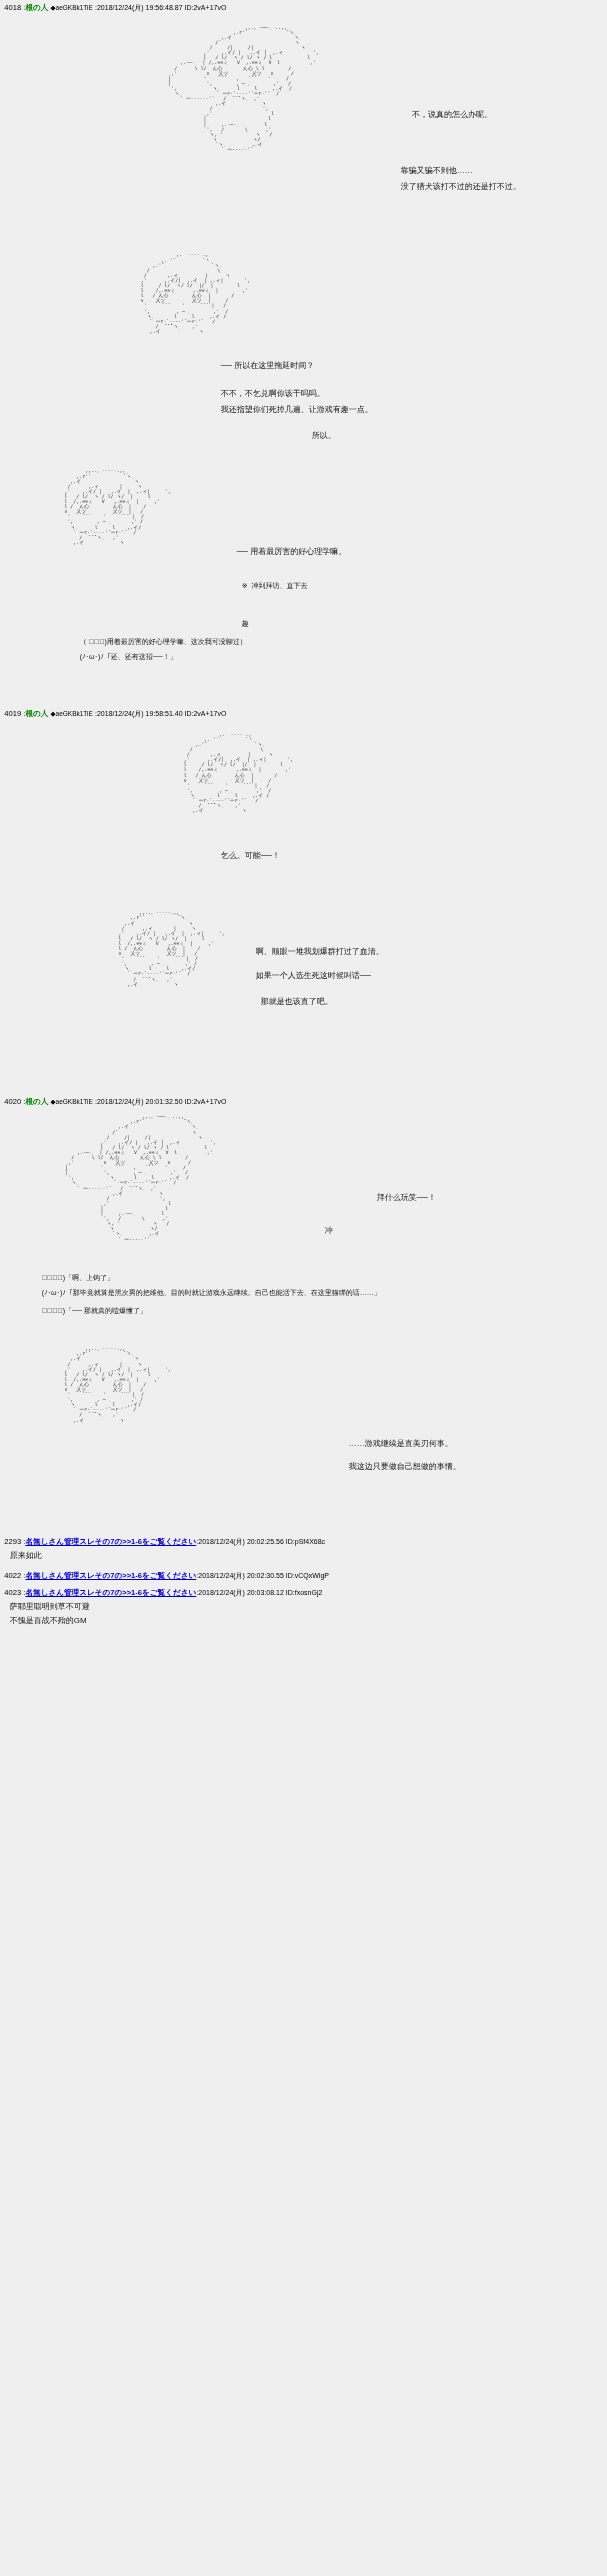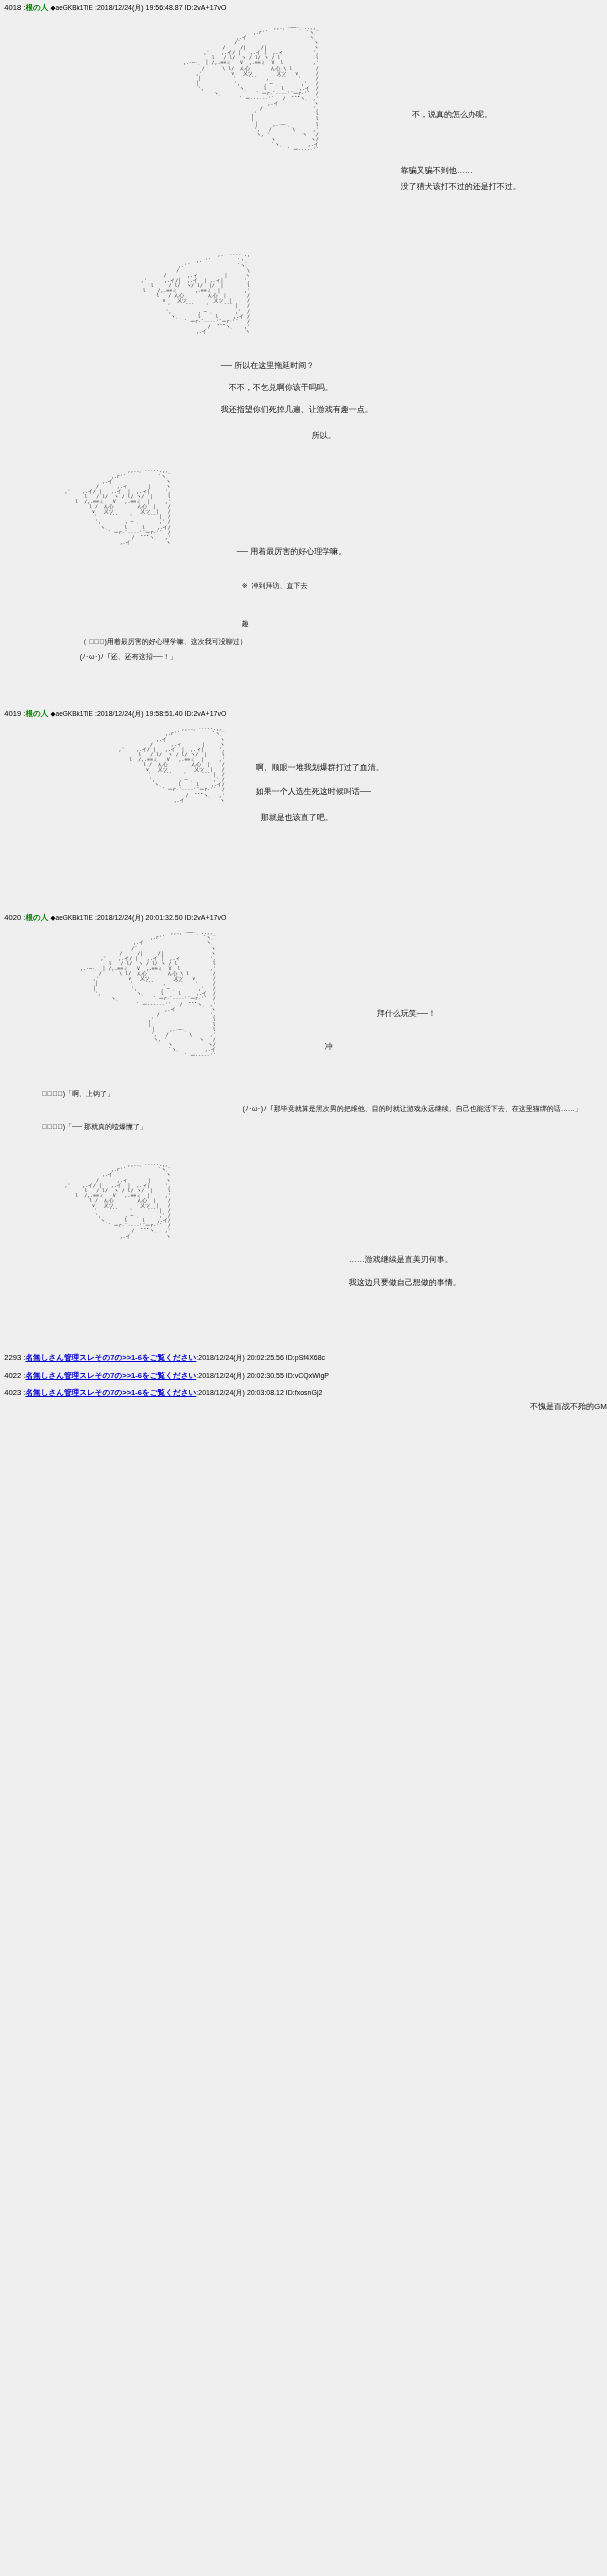--- a/index.html
+++ b/index.html
@@ -42,21 +42,20 @@
   .post-trip {
     color: #000;
     font-weight: normal;
     font-size: 6.5px;
   }
   .post-meta { color: #000; font-size: 7px; }
 
   
   .post-body {
     padding: 2.2px 0 0 9.7px;
-    text-align: right;
   }
   .cn-line {
     font-size: 8px;
     line-height: 14px;
     color: #111;
     white-space: pre-wrap;
   }
 
   
   .aa {
@@ -153,21 +152,21 @@
                  l    /,.==ミ      ,.==ミ  |        ,'
                  l   / ん心        ん心  |       /
                  ∨    乂ツ         乂ツ  |     /
                   '     ´´´    '     ´´´ |   /
                   ',         , ─ 、       ,'  /
                    ヽ、      l     l     ,.イ /
                     ` ーr‐`‐--‐'´ーr‐'´   /
                       /  ̄ ̄ ̄`ヽ、   ,'
                     ,.イ             ヽ</pre>
         <div class="dlg" style="left:211px;top:111px;">── 所以在这里拖延时间？</div>
-        <div class="dlg" style="left:211px;top:133px;margin-left:8px;">不不，不乞兑啊你该干吗吗。</div>
+        <div class="dlg" style="left:211px;top:139px;">不不，不乞兑啊你该干吗吗。</div>
         <div class="dlg" style="left:211px;top:155px;">我还指望你们死掉几遍、让游戏有趣一点。</div>
         <div class="dlg" style="left:302px;top:181px;">所以。</div>
       </div>
 
       <div class="aa-wrap" style="height:232px;">
         <pre class="aa" style="position:absolute;left:43px;top:5.4px;">           ,,..。-‐‐--.,,_
         ,.r'´           `ヽ、
       ,.イ                  ヽ
      /      ,.ィ       |     ヽ
     ,'    ,.イ/ |   ,.イ  |  ,.ィ|     ',
@@ -195,20 +194,39 @@
 
   <div>
     <div class="post-head">
       <span class="post-num">4019</span><span> :</span><span class="post-name">根の人</span>
       <span class="post-trip">◆aeGKBk1TiE</span>
       <span class="post-meta">:<span>2018/12/24(月) 19:58:51.40</span> <span>ID:2vA+17vO</span></span>
     </div>
 
     <div class="post-body">
 
+      <div class="aa-wrap" style="height:184px;">
+        <pre class="aa" style="position:absolute;left:124px;top:10.8px;">                             ,.  -‐‐- .,
+                        ,. '´         `丶、
+                     ,.'´                `ヽ、
+                   /                       \
+                  /       ,.ィ         |      ヽ
+                 ,'      ,.イ/│  ,.イ  | ,.ィ|       ',
+                 l     / l/  ヽ/ l/  |/  |        l
+                 l    /,.==ミ      ,.==ミ  |        ,'
+                 l   / ん心        ん心  |       /
+                 ∨    乂ツ         乂ツ  |     /
+                  '     ´´´    '     ´´´ |   /
+                  ',         , ─ 、       ,'  /
+                   ヽ、      l     l     ,.イ /
+                    ` ーr‐`‐--‐'´ーr‐'´   /
+                      /  ̄ ̄ ̄`ヽ、   ,'
+                    ,.イ             ヽ</pre>
+        <div class="dlg" style="left:211px;top:127px;">乞么。可能──！</div>
+      </div>
 
       <div class="aa-wrap" style="height:178px;">
         <pre class="aa" style="position:absolute;left:97px;top:5.4px;">           ,,..。-‐‐--.,,_
         ,.r'´           `ヽ、
       ,.イ                  ヽ
      /      ,.ィ       |     ヽ
     ,'    ,.イ/ |   ,.イ  |  ,.ィ|     ',
     l   / l/  ヽ / l/ ヽ/  |     l
     l  /,.==ミ   V   ,.==ミ  |     ,'
     l /  ん心        ん心  |    /
@@ -293,35 +311,39 @@
 
     </div>
   </div>
 
   <div class="spacer-md"></div>
 
   <div>
     <div class="post-head">
       <span class="post-num">2293</span><span> :</span><span class="post-name link">名無しさん管理スレその7の&gt;&gt;1-6をご覧ください</span><span class="post-meta">:<span>2018/12/24(月) 20:02:25.56</span> <span>ID:pSf4X68c</span></span>
     </div>
+    <div class="post-body">
+      <div class="cn-line">原来如此</div>
+    </div>
   </div>
 
   <div class="spacer-sm"></div>
 
   <div>
     <div class="post-head">
       <span class="post-num">4022</span><span> :</span><span class="post-name link">名無しさん管理スレその7の&gt;&gt;1-6をご覧ください</span><span class="post-meta">:<span>2018/12/24(月) 20:02:30.55</span> <span>ID:vCQxWigP</span></span>
     </div>
   </div>
 
   <div class="spacer-sm"></div>
 
   <div>
     <div class="post-head">
       <span class="post-num">4023</span><span> :</span><span class="post-name link">名無しさん管理スレその7の&gt;&gt;1-6をご覧ください</span><span class="post-meta">:<span>2018/12/24(月) 20:03:08.12</span> <span>ID:fxosnGj2</span></span>
     </div>
     <div class="post-body">
+      <div class="cn-line">萨耶里聪明到草不可避</div>
       <div class="cn-line">不愧是百战不殆的GM</div>
     </div>
   </div>
 
 </div>
 
 
 </body></html>

